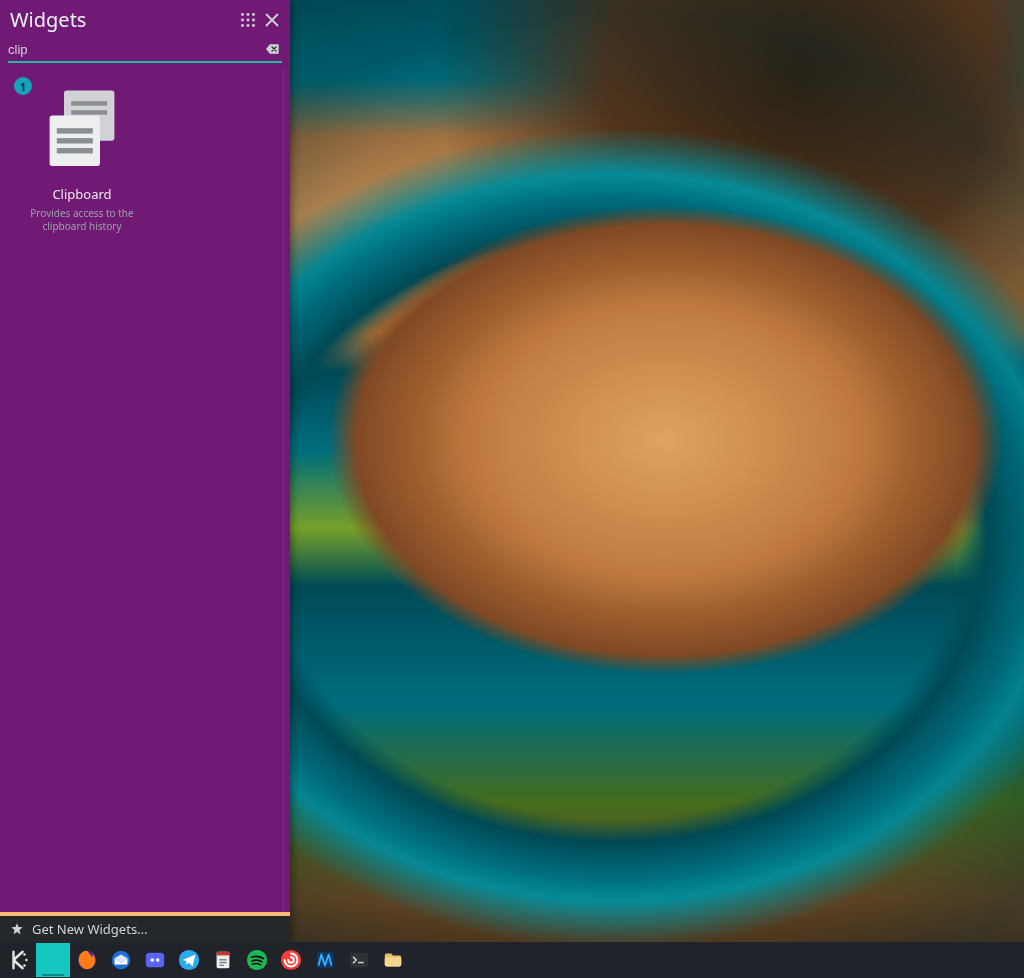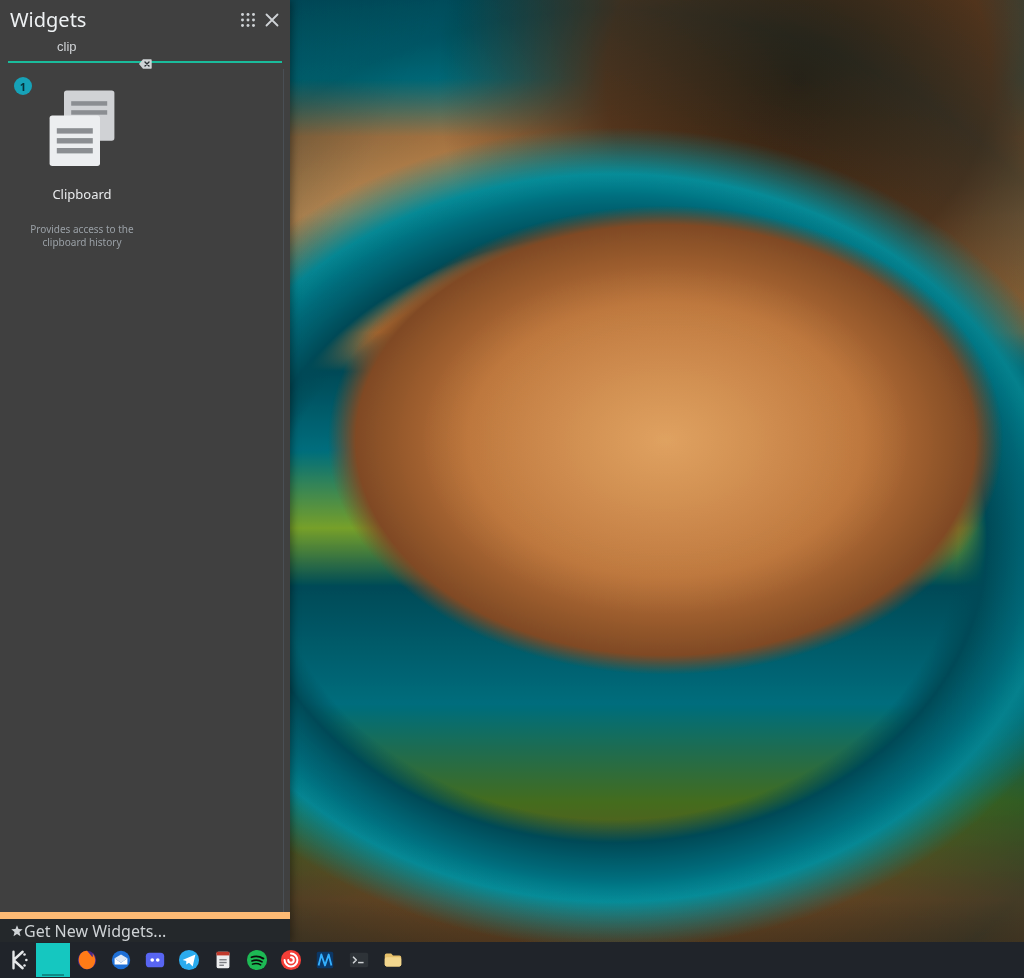--- a/index.html
+++ b/index.html
@@ -21,38 +21,37 @@
     content:""; position:absolute; inset:0;
     background:
       radial-gradient(ellipse 40% 30% at 65% 45%, rgba(255,230,180,0.25) 0%, rgba(0,0,0,0) 60%),
       radial-gradient(ellipse 90% 90% at 60% 55%, rgba(0,0,0,0) 40%, rgba(0,40,50,0.35) 60%, rgba(0,0,0,0) 80%),
       linear-gradient(115deg, rgba(0,0,0,0.4) 0%, rgba(0,0,0,0) 30%);
   }
 
   
   .widget-panel {
     position: absolute; left: 0; top: 0; width: 290px; height: 942px;
-    background: #404040; color: #e6e6e6;
+    background: #701a75; color: #e6e6e6;
     display: flex; flex-direction: column;
     box-shadow: 2px 0 8px rgba(0,0,0,0.4);
   }
   .wp-header {
     display: flex; align-items: center; padding: 6px 6px 4px 10px;
   }
   .wp-title { font-size: 20px; font-weight: 400; flex: 1; color: #eef1f3; }
   .wp-hdr-btn {
     width: 24px; height: 24px; display:flex; align-items:center; justify-content:center;
     color:#c9cdd0; border-radius:3px; cursor:pointer;
   }
 
   .wp-search-wrap { padding: 0 8px 0 8px; }
   .wp-search {
     display:flex; align-items:center; border-bottom:2px solid #1abc9c;
     height: 26px;
-    flex-direction: column;
   }
   .wp-search input{
     flex:1; background:transparent; border:none; outline:none;
     color:#d0d3d6; font-size:13px; padding:2px 0;
   }
   .wp-clear {
     width:20px; height:20px; display:flex; align-items:center; justify-content:center;
     cursor:pointer; color:#cfd3d6;
   }
 
@@ -63,27 +62,27 @@
   .widget-card {
     width: 140px; position:relative; padding: 10px 6px 8px 6px;
     text-align:center; border-radius:4px; cursor:grab;
   }
   .wc-badge{
     position:absolute; top:2px; left:2px; width:18px; height:18px; border-radius:9px;
     background:#16a2b8; color:#06323a; display:flex; align-items:center; justify-content:center;
     font-size:11px; font-weight:700;
   }
   .wc-icon{ width:90px; height:90px; margin:0 auto 10px auto; position:relative; }
-  .wc-title{ font-size:13px; color:#e8eaec; margin-bottom:20px; }
+  .wc-title{ font-size:13px; color:#e8eaec; margin-bottom:4px; }
   .wc-desc{ font-size:10px; color:#9aa0a6; line-height:1.3;text-align:center; }
 
   .wp-footer{
     height:30px; background:#24282b; display:flex; align-items:center;
-    padding:0 10px; color:#cfd3d6; font-size:16px;
-    border-top:7px solid #fdba74; cursor:pointer;
+    padding:0 10px; gap:8px; color:#cfd3d6; font-size:13px;
+    border-top:4px solid #fdba74; cursor:pointer;
   }
 
   
   .taskbar{
     position:absolute; left:0; bottom:0; width:1024px; height:36px;
     background:#20242a; display:flex; align-items:center; padding:0 2px;
     gap:0;
   }
   .tb-item{
     width:34px; height:34px; display:flex; align-items:center; justify-content:center;

